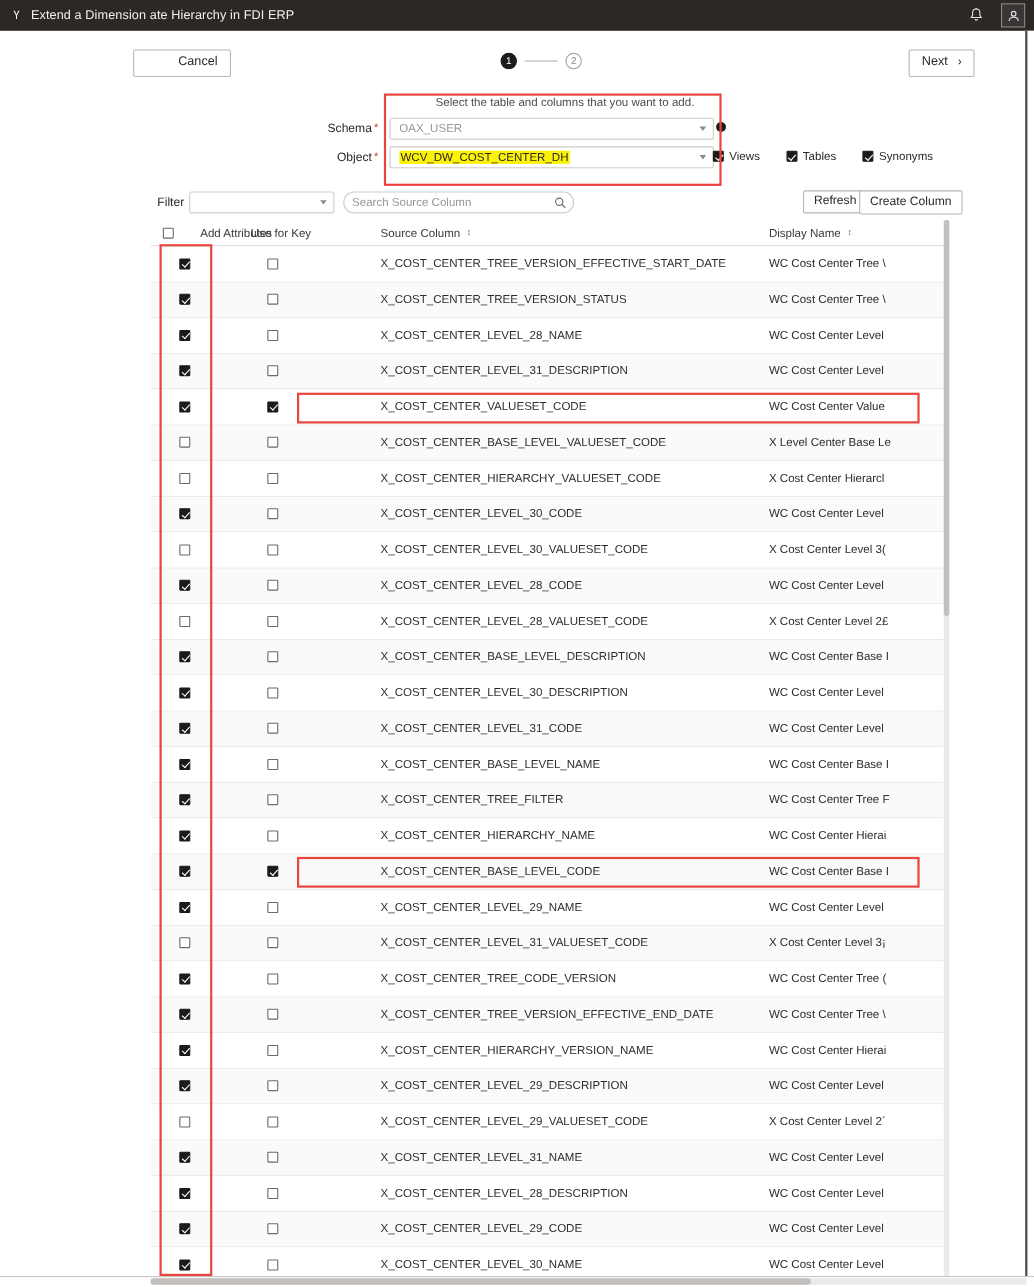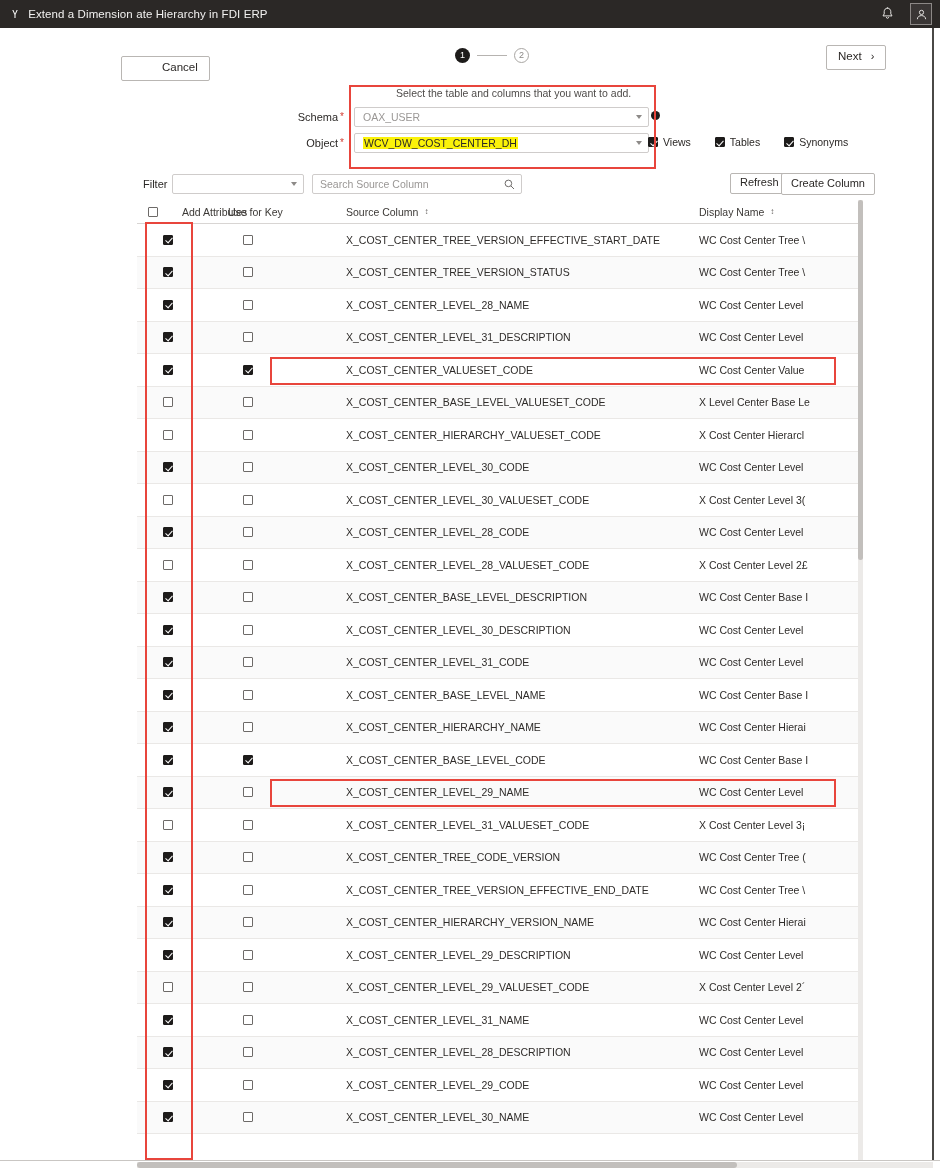--- a/index.html
+++ b/index.html
@@ -70,21 +70,21 @@
     font-family: "Liberation Sans", sans-serif;
     font-size: 11.5px; color: #2b2826;
     background: #ffffff;
     border: 1px solid #b9b6b3;
     border-radius: 2px;
     padding: 4px 11px 5px 11px;
     cursor: pointer;
     line-height: 1.2;
     white-space: nowrap;
   }
-  .btn-cancel { position: absolute; left: 121px; top: 16px; padding-left: 40px; }
+  .btn-cancel { position: absolute; left: 121px; top: 5px; padding-left: 40px; }
   .btn-next {
     position: absolute; left: 826px; top: 5px;
     display: flex; align-items: center; gap: 9px;
   }
   .chev { font-size: 11px; line-height: 1; }
 
   .steps {
     position: absolute; left: 455px; top: 8px;
     display: flex; align-items: center;
   }
@@ -181,21 +181,21 @@
   }
   .filter-select .caret {
     position: absolute; right: 6px; top: 50%; transform: translateY(-50%);
     width:0; height:0;
     border-left: 3.5px solid transparent; border-right: 3.5px solid transparent;
     border-top: 4px solid #8d8a88;
   }
   .search-box {
     position: absolute; left: 312px; top: 0px;
     width: 210px; height: 20px;
-    border: 1px solid #cfcccb; background: #fff; border-radius: 2px;
+    border: 1px solid #cfcccb; background: #fff; border-radius: 10px;
     display: flex; align-items: center; padding: 0 22px 0 7px;
     font-size: 10.5px; color: #9a9795;
   }
   .search-icon { position: absolute; right: 6px; top: 4px; }
   .btn-refresh { position: absolute; left: 730px; top: -1px; padding: 2px 9px 4px 9px; font-size: 11px; }
   .btn-createcol { position: absolute; left: 781px; top: -1px; padding: 3px 9px 4px 9px; font-size: 11px; }
 
   
   .table-wrap {
     position: absolute; left: 137px; top: 200px;
@@ -540,20 +540,30 @@
           <div class="td td-source">X_COST_CENTER_BASE_LEVEL_NAME</div>
           <div class="td td-disp">WC Cost Center Base I</div>
         </div>
         <div class="trow">
           <div class="td td-add">
             <span class="cbx checked"></span>
           </div>
           <div class="td td-key">
             <span class="cbx"></span>
           </div>
+          <div class="td td-source">X_COST_CENTER_TREE_FILTER</div>
+          <div class="td td-disp">WC Cost Center Tree F</div>
+        </div>
+        <div class="trow">
+          <div class="td td-add">
+            <span class="cbx checked"></span>
+          </div>
+          <div class="td td-key">
+            <span class="cbx"></span>
+          </div>
           <div class="td td-source">X_COST_CENTER_HIERARCHY_NAME</div>
           <div class="td td-disp">WC Cost Center Hierai</div>
         </div>
         <div class="trow">
           <div class="td td-add">
             <span class="cbx checked"></span>
           </div>
           <div class="td td-key">
             <span class="cbx checked"></span>
           </div>

